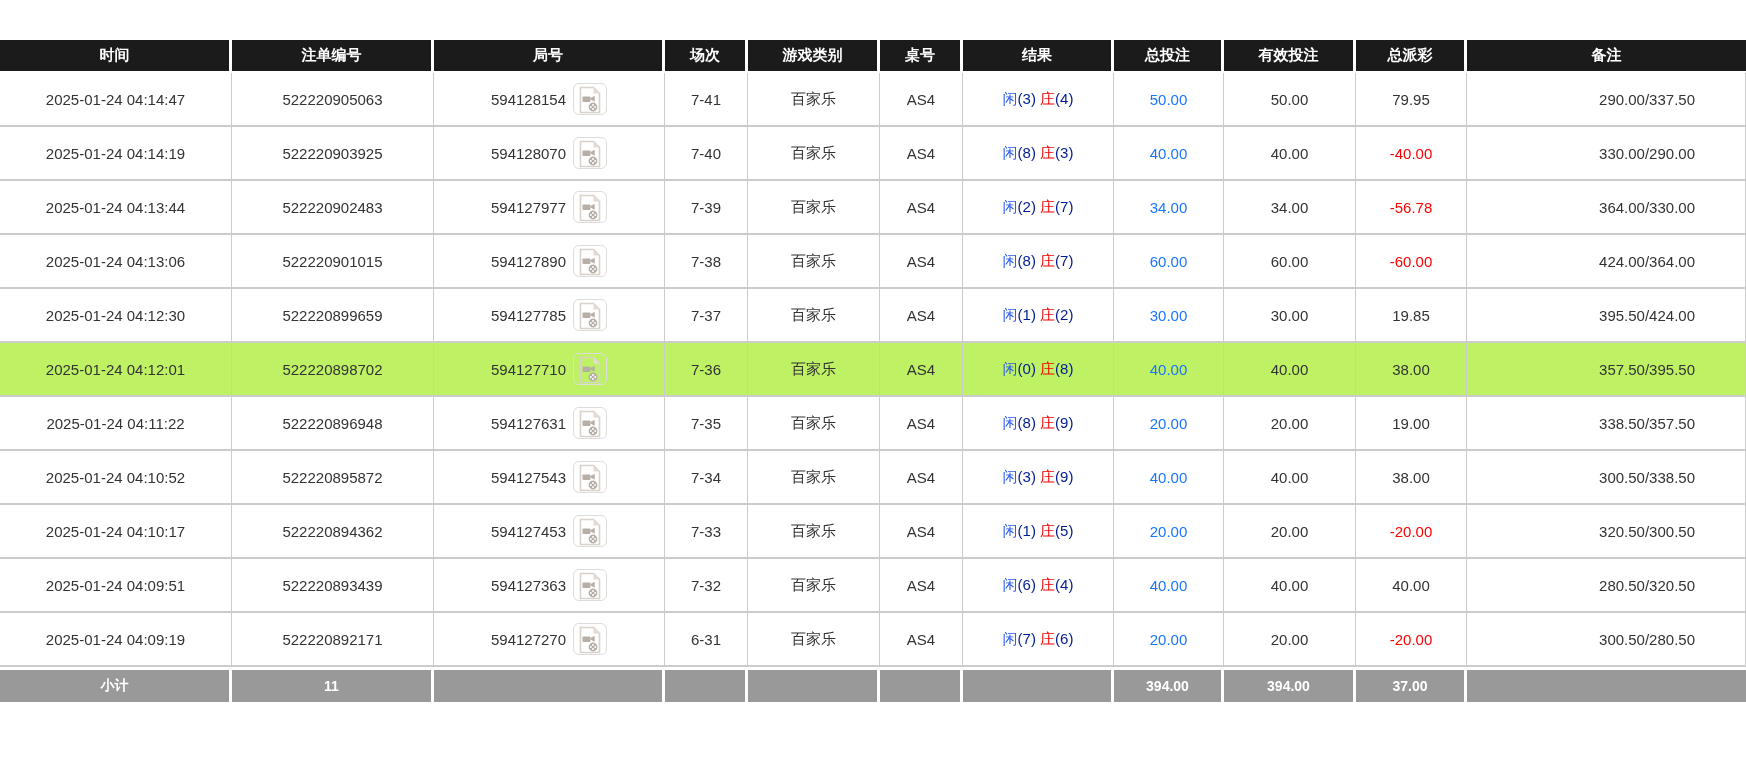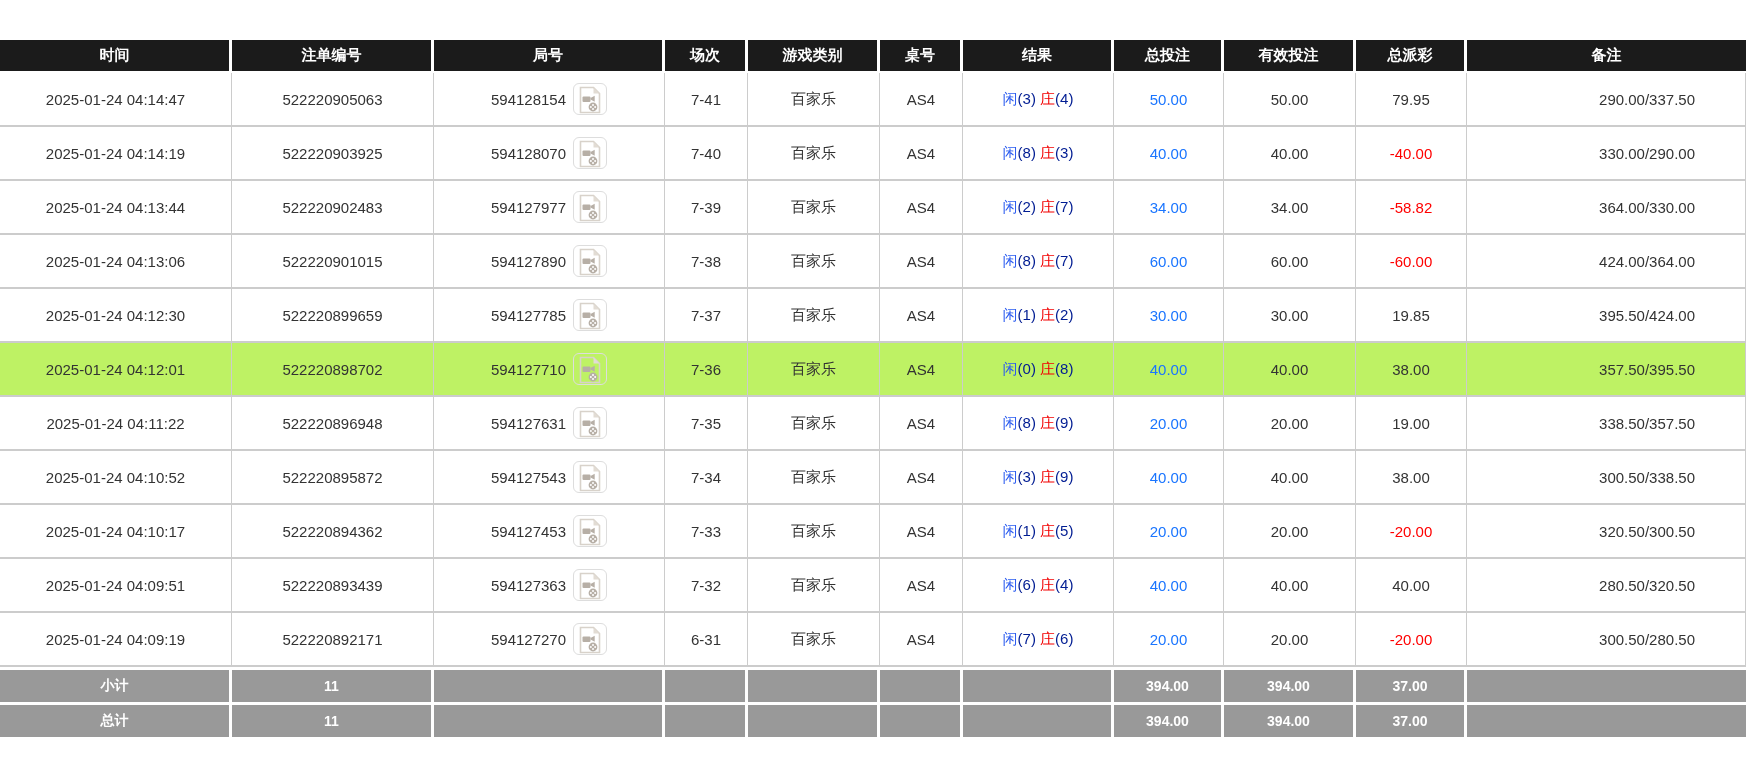--- a/index.html
+++ b/index.html
@@ -175,21 +175,21 @@
                 <circle cx="12.9" cy="21" r="1" fill="#ffffff"></circle>
                 <circle cx="17.1" cy="21" r="1" fill="#ffffff"></circle>
                 <circle cx="15" cy="23.1" r="1" fill="#ffffff"></circle>
               </svg></button></td>
           <td>7-39</td>
           <td>百家乐</td>
           <td>AS4</td>
           <td><span class="res-player">闲</span><span class="res-score">(2)</span> <span class="res-banker">庄</span><span class="res-score">(7)</span></td>
           <td><a class="bet-link">34.00</a></td>
           <td>34.00</td>
-          <td class="neg">-58.82</td>
+          <td class="neg">-56.78</td>
           <td>364.00/330.00</td>
         </tr>
         <tr>
           <td>2025-01-24 04:13:06</td>
           <td>522220901015</td>
           <td><span class="round-id">594127890</span><button class="video-btn"><svg width="24" height="28" viewBox="0 0 24 28">
                 <path d="M2.5 1.5 h13 l6 6 v19 h-19 z" fill="none" stroke="#d8d2ca" stroke-width="1.6"></path>
                 <path d="M15.5 1.5 l6 6 h-6 z" fill="#e2dcd4"></path>
                 <rect x="4.5" y="10.5" width="8" height="5.6" rx="1" fill="#b7afa6"></rect>
                 <path d="M12.5 12 l4.2 -2.2 v6 l-4.2 -2.2 z" fill="#b7afa6"></path>
@@ -366,33 +366,20 @@
           <td><span class="res-player">闲</span><span class="res-score">(7)</span> <span class="res-banker">庄</span><span class="res-score">(6)</span></td>
           <td><a class="bet-link">20.00</a></td>
           <td>20.00</td>
           <td class="neg">-20.00</td>
           <td>300.50/280.50</td>
         </tr>
       </tbody>
     <tfoot>
       <tr>
         <td>小计</td>
-        <td>11</td>
-        <td></td>
-        <td></td>
-        <td></td>
-        <td></td>
-        <td></td>
-        <td>394.00</td>
-        <td>394.00</td>
-        <td>37.00</td>
-        <td></td>
-      </tr>
-      <tr>
-        <td>总计</td>
         <td>11</td>
         <td></td>
         <td></td>
         <td></td>
         <td></td>
         <td></td>
         <td>394.00</td>
         <td>394.00</td>
         <td>37.00</td>
         <td></td>

